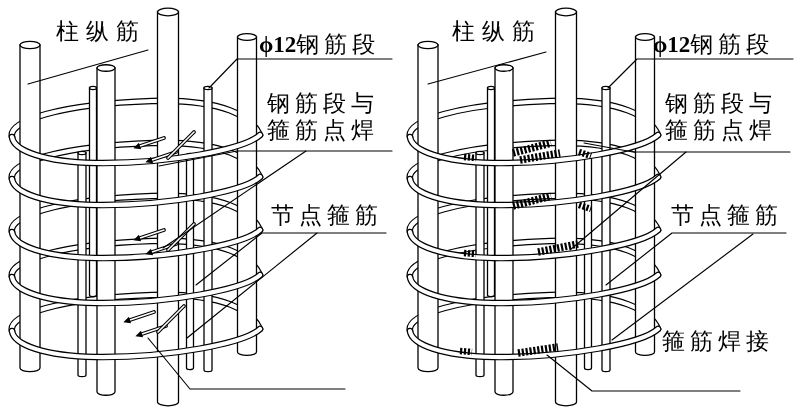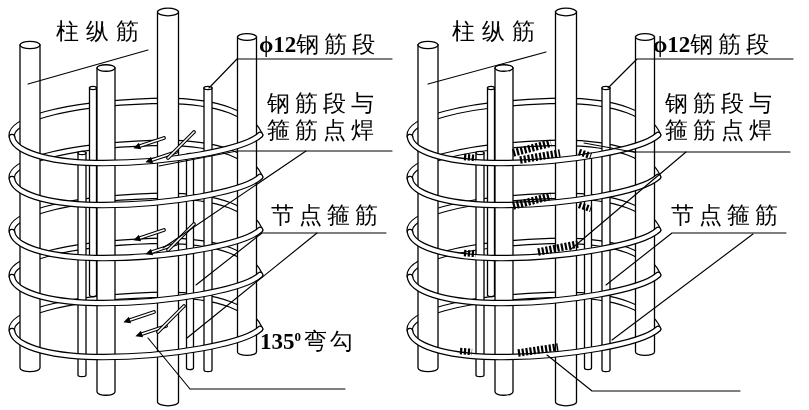--- a/index.html
+++ b/index.html
@@ -151,26 +151,26 @@
 
   <div class="lbl ls7" style="left:56px;top:20px">柱纵筋</div>
 
   <div class="lbl ls5" style="left:259px;top:33px"><b>ϕ12</b><span>钢筋段</span></div>
 
   <div class="lbl ls5" style="left:267px;top:92px">钢筋段与</div>
   <div class="lbl ls5" style="left:267px;top:119px">箍筋点焊</div>
 
   <div class="lbl ls5" style="left:271px;top:204px">节点箍筋</div>
 
-  <div class="lbl ls3" style="left:260px;top:330px"><b>135</b><span class="sup">0</span><span>弯勾</span></div>
 
 
   <div class="lbl ls7" style="left:452px;top:20px">柱纵筋</div>
 
   <div class="lbl ls5" style="left:653px;top:33px"><b>ϕ12</b><span>钢筋段</span></div>
 
   <div class="lbl ls5" style="left:665px;top:92px">钢筋段与</div>
   <div class="lbl ls5" style="left:665px;top:119px">箍筋点焊</div>
 
   <div class="lbl ls5" style="left:671px;top:204px">节点箍筋</div>
 
+  <div class="lbl ls5" style="left:662px;top:330px">箍筋焊接</div>
 
 </div>
 
 </body></html>

